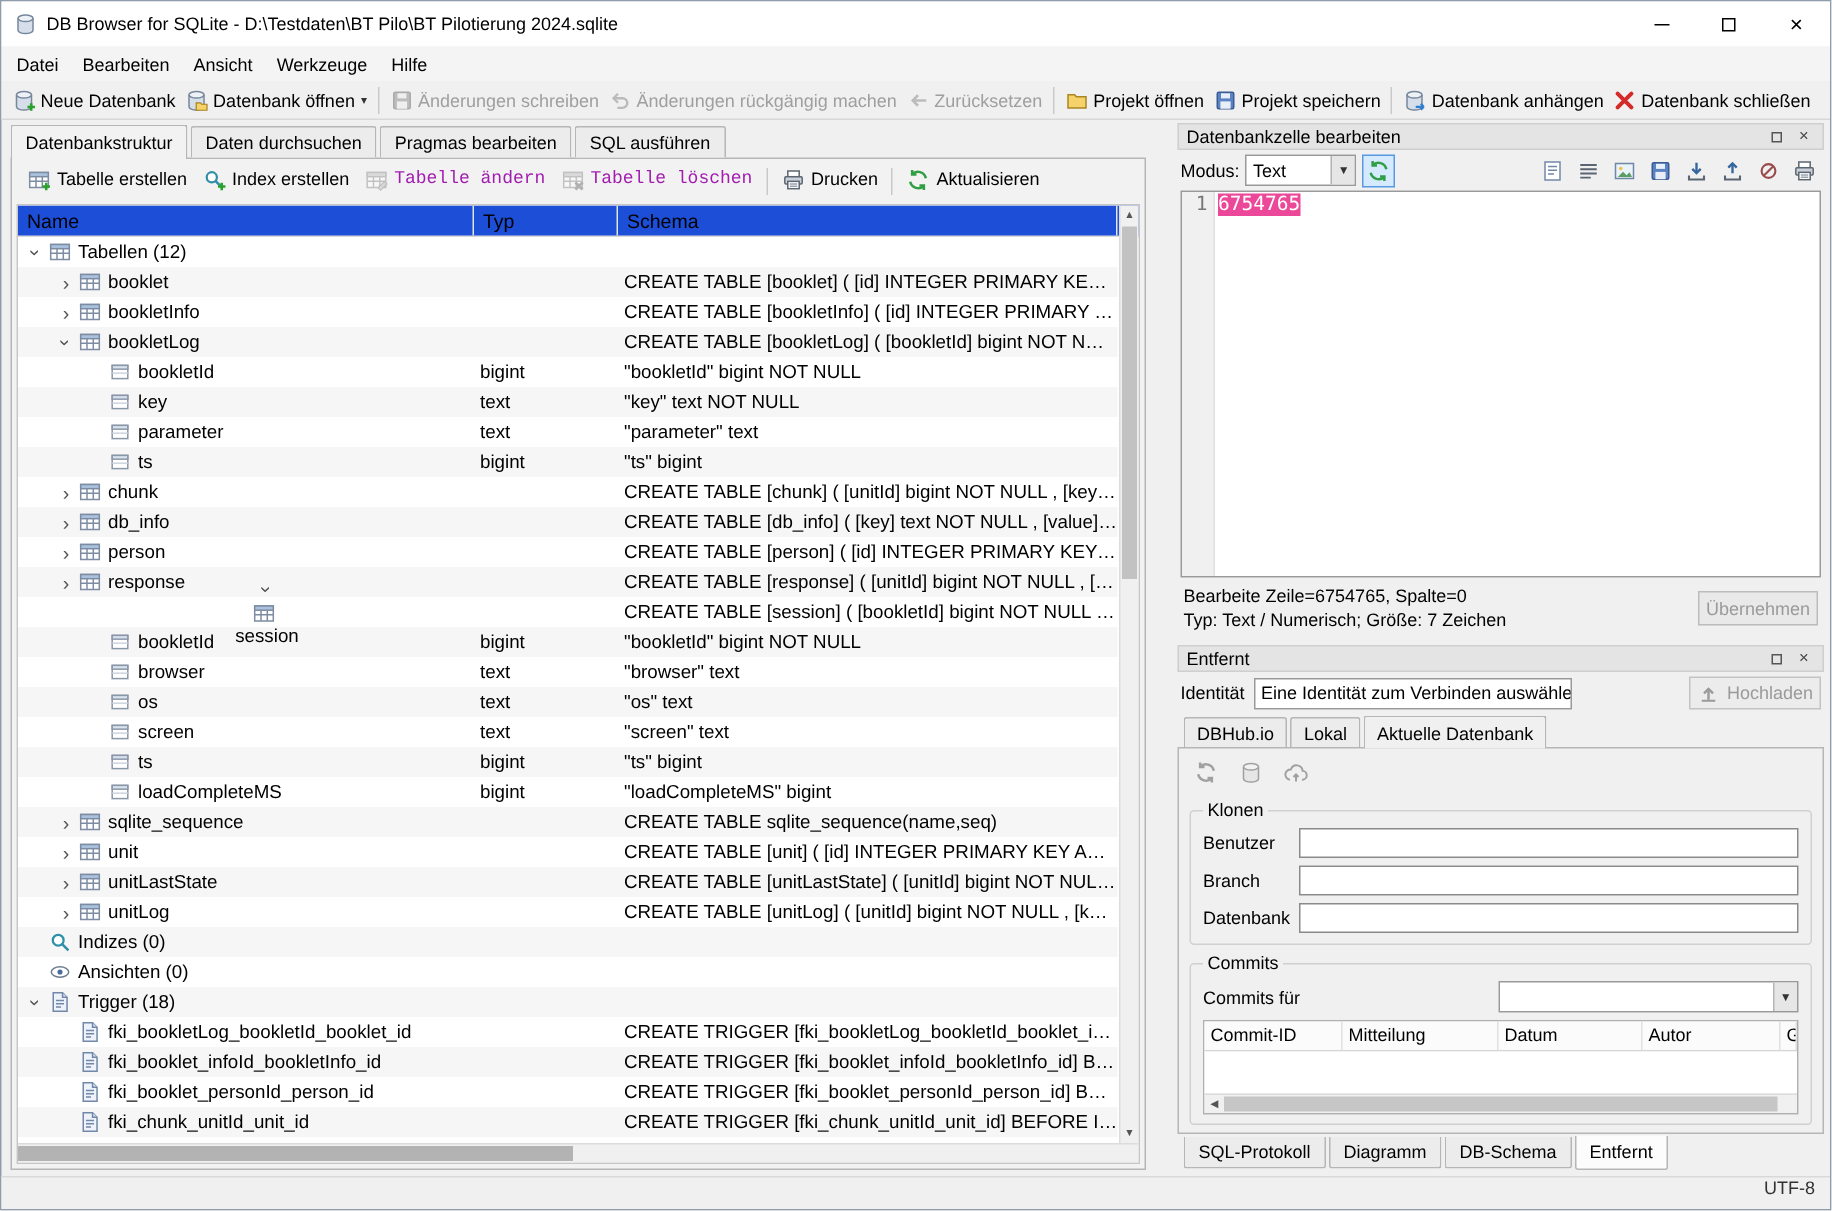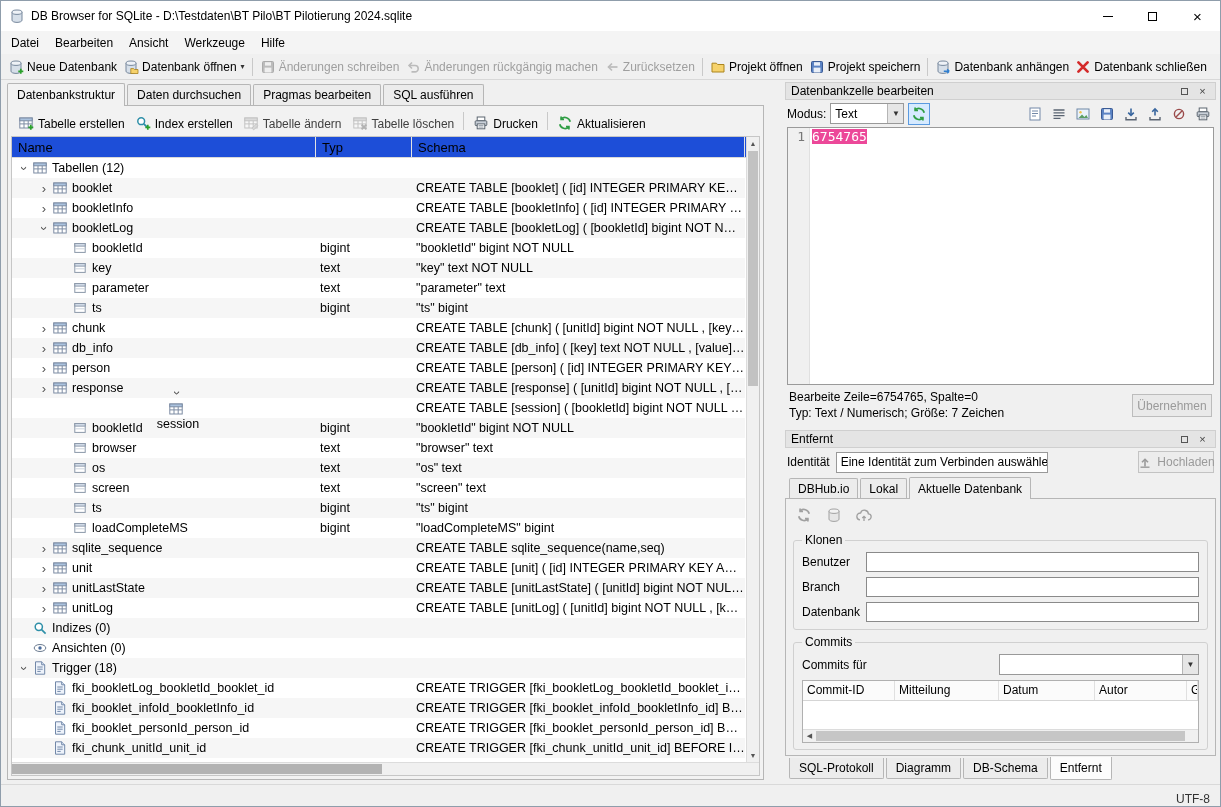--- a/index.html
+++ b/index.html
@@ -32,22 +32,22 @@
 
   .content { position:absolute; top:79px; left:0; right:0; bottom:22px;padding-left:40px; }
 
   
   .left { position:absolute; left:6px; top:2px; width:757px; bottom:4px; display:flex; flex-direction:column; }
   .tabbar { display:flex; align-items:flex-end; height:23px; position:relative; z-index:2; }
   .tab { height:21px; display:flex; align-items:center; padding:0 9px; background:#ececec; border:1px solid #b6b6b6; border-bottom:none; margin-right:2px; border-radius:2px 2px 0 0; }
   .tab.active { background:#f2f2f2; height:23px; margin-bottom:-1px; }
   .lpanel { flex:1; border:1px solid #b6b6b6; background:#f2f2f2; display:flex; flex-direction:column; position:relative; z-index:1; overflow:hidden; }
   .stoolbar { height:30px; display:flex; align-items:center; padding:0 5px; }
-  .sbtn { display:flex; align-items:flex-end; gap:4px; padding:2px 5px; height:23px; white-space:nowrap; }
-  .sbtn.disabled { color:#404040; }
+  .sbtn { display:flex; align-items:flex-start; gap:4px; padding:2px 5px; height:23px; white-space:nowrap; }
+  .sbtn.disabled { color:#a21caf;font-family:Liberation Mono, monospace; }
   .sbtn.disabled .icon { filter:grayscale(1); opacity:.45; }
 
   .treewrap { flex:1; margin:0 3px 3px 3px; border:1px solid #c6c6c6; background:#fff; position:relative; display:flex; flex-direction:column; overflow:hidden; }
   .thead { height:21px; display:grid; grid-template-columns:304px 96px 1fr; background:#1d4ed8; border-bottom:1px solid #d9d9d9; padding-right:14px; font-size:13px; }
   .thead div { display:flex; align-items:center; padding-left:6px; border-right:1px solid #e3e3e3; overflow:hidden; }
   .tbody { flex:1; overflow:hidden; padding-right:14px; }
   .trow { height:20px; display:grid; grid-template-columns:304px 96px 1fr; align-items:center; font-size:12.5px; }
   .trow:nth-child(even) { background:#f6f6f6; }
   .tcell { overflow:hidden; white-space:nowrap; }
   .namec { display:flex; align-items:center; text-overflow:ellipsis; }
@@ -86,21 +86,21 @@
   .gutter { width:22px; background:#f0f0f0; color:#777; text-align:right; padding:1px 4px 0 0; border-right:1px solid #e0e0e0; flex:0 0 22px; }
   .edittext { padding:1px 2px; }
   .sel { background:#ec4899; color:#fff; }
 
   .inforow { flex:0 0 42px; position:relative; padding:4px 4px 0 4px; }
   .inforow div { font-size:12px; line-height:16px; }
   .applybtn { position:absolute; right:4px; top:9px; width:80px; height:23px; background:#e9e9e9; border:1px solid #bcbcbc; color:#9a9a9a; display:flex; align-items:center; justify-content:center; }
 
   .identrow { flex:0 0 28px; display:flex; align-items:center; gap:6px; padding:3px 2px; }
   .ident-combo { width:212px; }
-  .uploadbtn { margin-left:auto; width:76px; height:22px; background:#ececec; border:1px solid #c3c3c3; color:#9a9a9a; display:flex; align-items:center; gap:4px; justify-content:center; }
+  .uploadbtn { margin-left:auto; width:88px; height:22px; background:#ececec; border:1px solid #c3c3c3; color:#9a9a9a; display:flex; align-items:center; gap:4px; justify-content:center; }
 
   .rtabs { display:flex; align-items:flex-end; height:22px; flex:0 0 22px; padding-left:4px; position:relative; z-index:2; }
   .rtab { height:20px; padding:0 8px; display:flex; align-items:center; background:#ececec; border:1px solid #b6b6b6; border-bottom:none; margin-right:2px; border-radius:2px 2px 0 0; }
   .rtab.active { background:#f0f0f0; height:22px; margin-bottom:-1px; }
   .rbody { flex:1; border:1px solid #b6b6b6; background:#f0f0f0; padding:5px 7px; display:flex; flex-direction:column; position:relative; z-index:1; overflow:hidden; }
   .ricons { display:flex; gap:8px; height:22px; align-items:center; }
 
   fieldset.group { border:1px solid #d0d0d0; border-radius:3px; padding:5px 8px 6px; margin-top:7px; }
   fieldset.group legend { padding:0 3px; font-size:12px; }
   .frow { display:flex; align-items:center; margin-bottom:5px; }
@@ -113,21 +113,21 @@
   .ctable { flex:1; border:1px solid #b0b0b0; background:#fff; display:flex; flex-direction:column; min-height:0; }
   .chead { display:grid; grid-template-columns:92px 104px 96px 92px 1fr; height:20px; flex:0 0 20px; border-bottom:1px solid #d5d5d5; background:#fbfbfb; }
   .chead div { padding:2px 4px; border-right:1px solid #e0e0e0; overflow:hidden; white-space:nowrap; }
   .cbody { flex:1; background:#fff; }
   .chscroll .hthumb { left:13px; right:13px; width:auto; background:#c6c6c6; }
 
   .btabs { height:26px; flex:0 0 26px; display:flex; align-items:flex-start; padding-left:4px; margin-top:2px; }
   .btab { height:21px; padding:0 9px; display:flex; align-items:center; background:#ececec; border:1px solid #b6b6b6; border-top:none; border-radius:0 0 2px 2px; margin-right:2px; }
   .btab.active { background:#fcfcfc; height:23px; margin-top:-1px; }
 
-  .statusbar { position:absolute; left:0; right:0; bottom:0; height:22px; background:#f0f0f0; border-top:1px solid #d9d9d9; display:flex; align-items:flex-end; justify-content:flex-end; padding:0 10px; color:#333; }
+  .statusbar { position:absolute; left:0; right:0; bottom:0; height:22px; background:#f0f0f0; border-top:1px solid #d9d9d9; display:flex; align-items:flex-start; justify-content:flex-end; padding:0 10px; color:#333; }
 </style>
 </head>
 <body>
 
 <div class="app">
 
   <div class="titlebar">
     <span class="icon" id="app-icon">
         <svg viewBox="0 0 16 16" width="16" height="16">
           <path d="M3 4.2v8c0 1.2 2.2 2.2 5 2.2s5-1 5-2.2v-8" fill="#d6dfe9" stroke="#76879c"></path>

